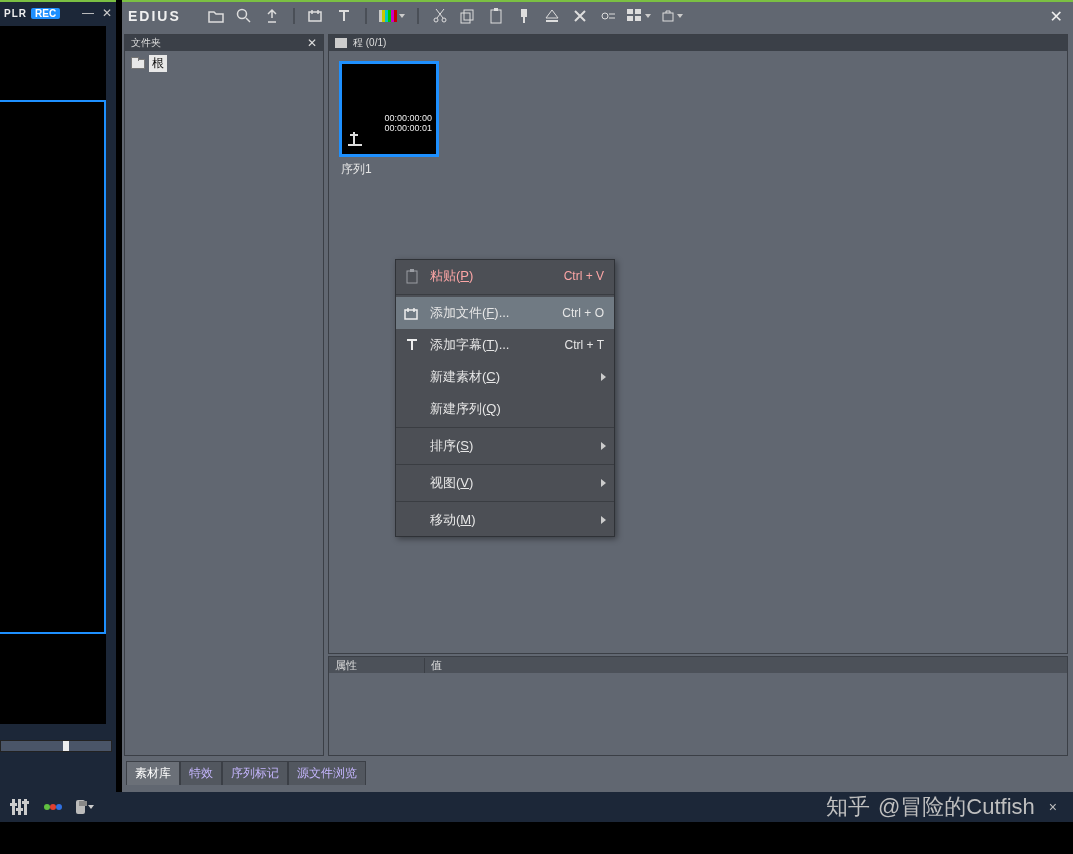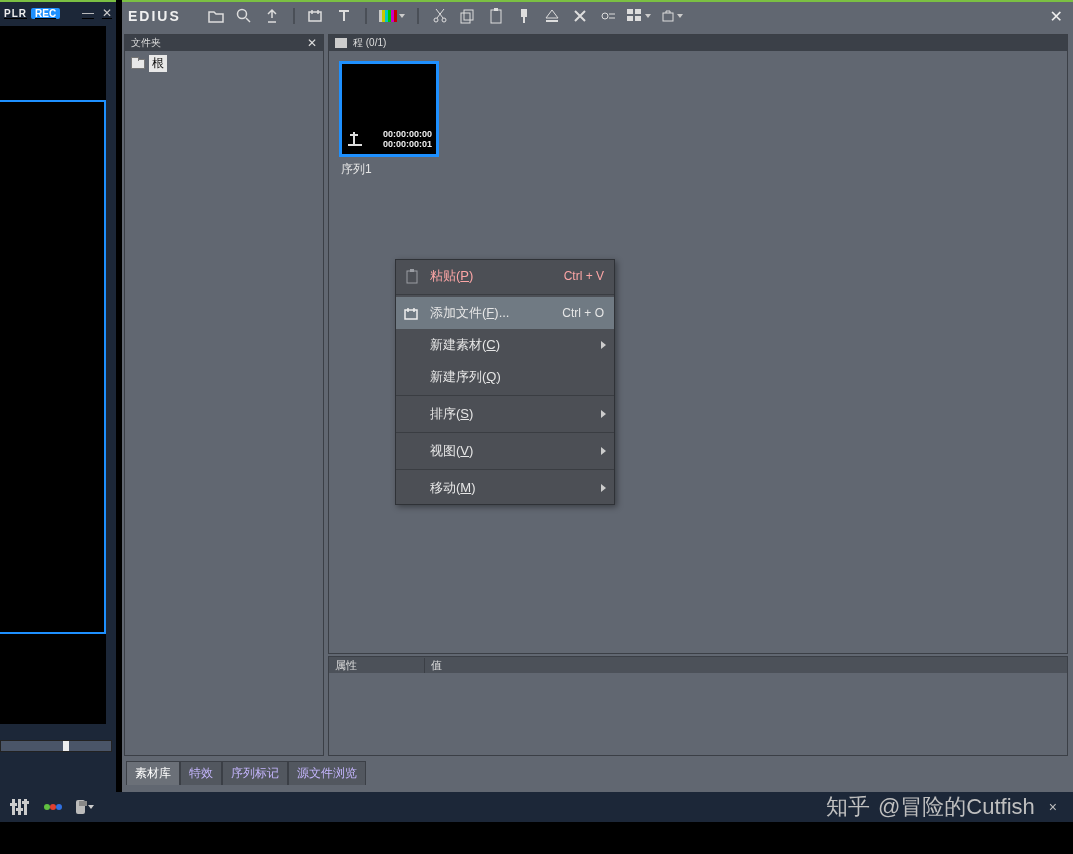--- a/index.html
+++ b/index.html
@@ -1,21 +1,21 @@
 <!DOCTYPE html>
 <html><head>
 <meta charset="utf-8">
 <style>
   * { box-sizing: border-box; margin: 0; padding: 0; font-family: "Microsoft YaHei", Arial, sans-serif; }
   body { width: 1073px; height: 854px; background: #000; position: relative; overflow: hidden; user-select: none; }
 
   
   .monitor {
     position: absolute; left: 0; top: 0; width: 116px; height: 792px;
-    background: #1c2738; border-top: 2px solid #7bc043; text-decoration: underline;
+    background: #1c2738; border-top: 2px solid #7bc043;
   }
   .monitor-header { height: 22px; display: flex; align-items: center; padding: 0 4px; gap: 4px; }
   .plr-label { font-size: 10px; font-weight: bold; color: #eee; letter-spacing: 1px; }
   .rec-badge { background: #1e90ff; color: #fff; font-size: 10px; font-weight: bold; padding: 0 4px; border-radius: 2px; }
   .mon-min, .mon-close { margin-left: auto; color: #ccc; font-size: 12px; cursor: pointer; }
   .mon-close { margin-left: 4px; }
   .viewer-area {
     position: absolute; left: 0; top: 24px; width: 106px; height: 698px;
     background: #000;
   }
@@ -71,22 +71,22 @@
   }
   .bin-content { position: relative; height: calc(100% - 16px); }
 
   .clip {
     position: absolute; left: 10px; top: 10px; width: 100px;
   }
   .thumb {
     width: 100px; height: 96px; background: #000; border: 3px solid #1e90ff;
     position: relative;
   }
-  .thumb-tc { position: absolute; right: 4px; bottom: 4px; text-align: left;
-              font-size: 9px; color: #eee; line-height: 1.1; font-weight: bold; }
+  .thumb-tc { position: absolute; right: 4px; bottom: 20px; text-align: left;
+              font-size: 9px; color: #eee; line-height: 1.1; }
   .thumb-mark { position:absolute; left:6px; bottom:8px; width:14px; height:10px;
                 border-bottom:2px solid #ddd; }
   .thumb-mark::before{content:'';position:absolute;left:5px;top:-4px;width:2px;height:12px;background:#ddd;}
   .thumb-mark::after{content:'';position:absolute;left:2px;top:-2px;width:8px;height:2px;background:#ddd;}
   .clip-name { color: #e6e6e6; font-size: 12px; margin-top: 4px; padding-left: 2px; }
 
   
   .props-panel {
     position: absolute; left: 206px; top: 654px; width: 740px; height: 100px;
     background: #616771; border: 1px solid #3b3f46;
@@ -323,20 +323,29 @@
         <div class="ctx-sep"></div>
         <div class="ctx-item hover">
           <span class="ctx-ico">
             <svg width="16" height="13" viewBox="0 0 16 13">
                 <rect x="1" y="3" width="12" height="9" fill="none" stroke="#eee" stroke-width="1.5"></rect>
                 <path d="M4 1v4M10 1v4" stroke="#eee" stroke-width="1.5"></path>
               </svg>
           </span>
           <span class="ctx-label"><span>添加文件(</span><span class="ul">F</span><span>)...</span></span>
           <span class="ctx-short">Ctrl + O</span>
+        </div>
+        <div class="ctx-item">
+          <span class="ctx-ico">
+            <svg width="12" height="12" viewBox="0 0 12 12">
+                <path d="M1 1h10M6 1v10" stroke="#eee" stroke-width="2"></path>
+              </svg>
+          </span>
+          <span class="ctx-label"><span>添加字幕(</span><span class="ul">T</span><span>)...</span></span>
+          <span class="ctx-short">Ctrl + T</span>
         </div>
         <div class="ctx-item">
           <span class="ctx-ico"></span>
           <span class="ctx-label"><span>新建素材(</span><span class="ul">C</span><span>)</span></span>
           <span class="ctx-arrow"></span>
         </div>
         <div class="ctx-item">
           <span class="ctx-ico"></span>
           <span class="ctx-label"><span>新建序列(</span><span class="ul">Q</span><span>)</span></span>
         </div>

